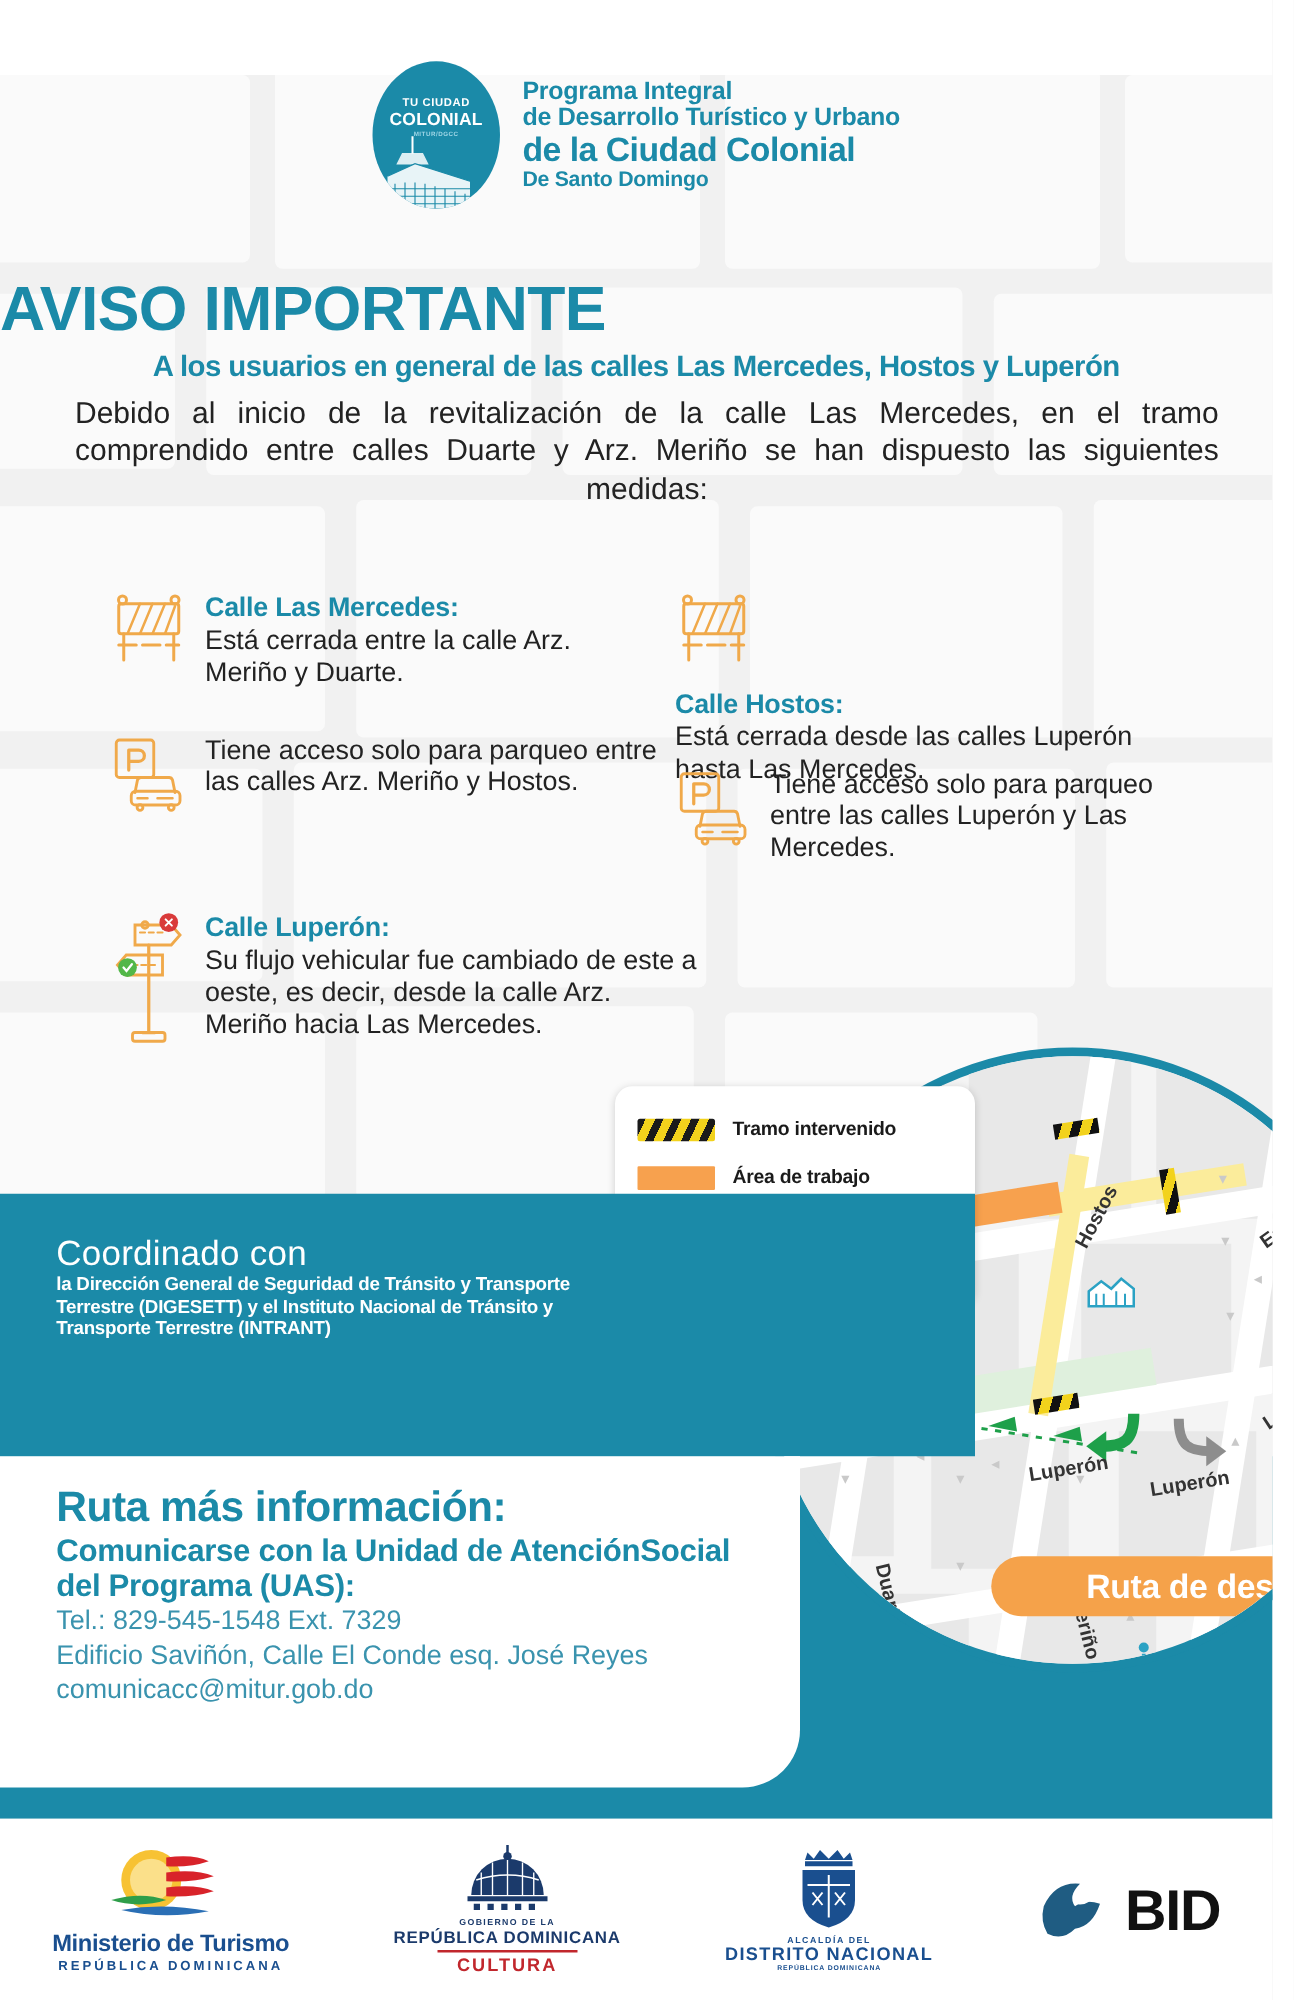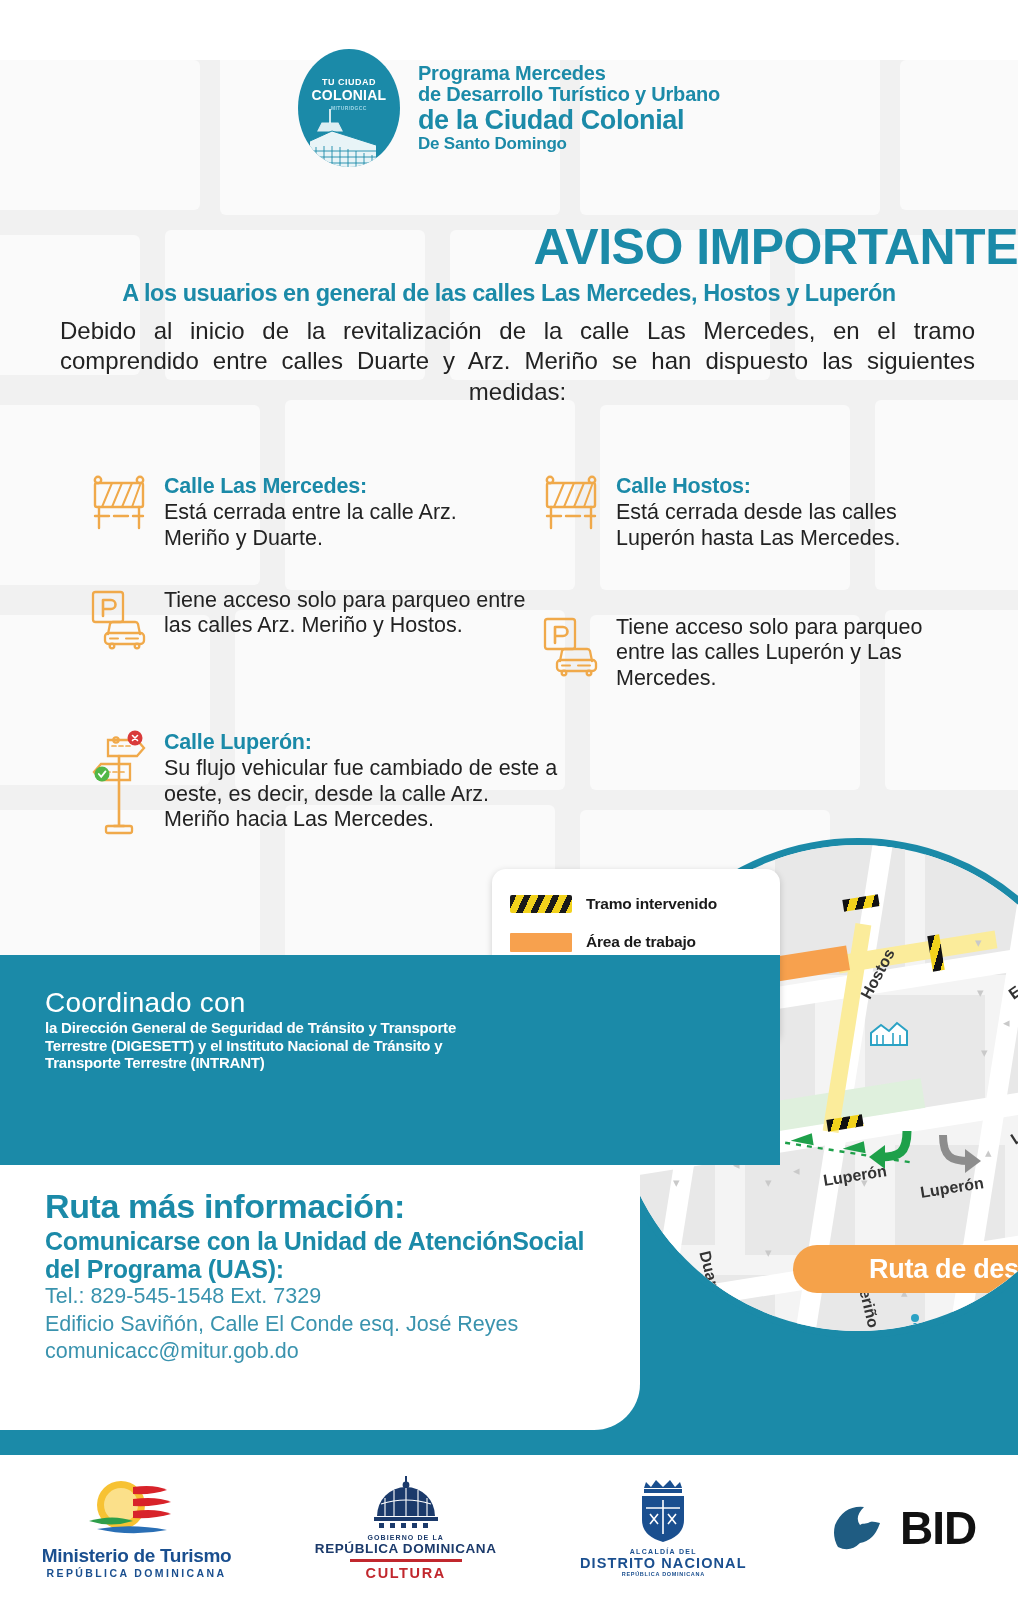--- a/index.html
+++ b/index.html
@@ -27,21 +27,21 @@
   .logo-badge .lb-t3 { position:absolute; top:56px; left:0; right:0; text-align:center;
         color:#9fd6e6; font-size:5px; letter-spacing:.4px; font-weight:bold; }
   .logo-badge svg { position:absolute; bottom:0; left:4px; }
   .header-text { color:#1b8aa8; line-height:1.06; }
   .ht1 { font-size:20px; font-weight:bold; letter-spacing:-.2px; }
   .ht2 { font-size:20px; font-weight:bold; letter-spacing:-.2px; }
   .ht3 { font-size:27px; font-weight:bold; letter-spacing:-.4px; margin-top:1px; }
   .ht4 { font-size:17px; font-weight:bold; letter-spacing:-.2px; }
 
   
-  .aviso { position:absolute; top:218px; left:0; right:0; text-align:right;
+  .aviso { position:absolute; top:218px; left:0; right:0; text-align:left;
            color:#1b8aa8; font-size:50px; font-weight:bold; letter-spacing:-.5px; }
   .subtitle { position:absolute; top:280px; left:0; right:0; text-align:center;
               color:#1b8aa8; font-size:23.5px; font-weight:bold; letter-spacing:-.45px; }
   .intro { position:absolute; top:316px; left:60px; width:915px; text-align:justify;
            text-align-last:center; color:#222; font-size:24px; line-height:1.27; }
 
   
   .item { position:absolute; display:flex; gap:14px; align-items:flex-start; }
   .item .ico { flex:0 0 auto; width:62px; }
   .item .txt { font-size:21.5px; line-height:1.18; color:#222; }
@@ -153,21 +153,21 @@
           <path d="M8 40 L30 30 L74 44 L74 66 L8 66 Z" fill="#ffffff" opacity=".9" stroke="none"></path>
           <path d="M8 40 L30 30 L74 44" stroke="#1b8aa8" stroke-width="1"></path>
           <g stroke="#1b8aa8" stroke-width=".9">
             <path d="M14 46 L14 66 M22 45 L22 66 M30 45 L30 66 M38 46 L38 66 M46 48 L46 66 M54 50 L54 66 M62 52 L62 66 M70 54 L70 66"></path>
             <path d="M9 50 L74 50 M9 56 L74 56 M9 62 L74 62"></path>
           </g>
         </g>
       </svg>
     </div>
     <div class="header-text">
-      <div class="ht1">Programa Mercedes</div>
+      <div class="ht1">Programa Integral</div>
       <div class="ht2">de Desarrollo Turístico y Urbano</div>
       <div class="ht3">de la Ciudad Colonial</div>
       <div class="ht4">De Santo Domingo</div>
     </div>
   </div>
 
   <div class="aviso">AVISO IMPORTANTE</div>
   <div class="subtitle">A los usuarios en general de las calles Las Mercedes, Hostos y Luperón</div>
   <div class="intro">Debido al inicio de la revitalización de la calle Las Mercedes, en el tramo comprendido entre calles Duarte y Arz. Meriño se han dispuesto las siguientes medidas:</div>
 
@@ -198,21 +198,21 @@
         <path d="M22 50.5 L30 50.5 M38 50.5 L50 50.5" stroke-width="2"></path>
         <circle cx="24" cy="58" r="2.3"></circle>
           <circle cx="49" cy="58" r="2.3"></circle>
       </svg>
     </div>
     <div class="txt">
       <div>Tiene acceso solo para parqueo entre las calles Arz. Meriño y Hostos.</div>
     </div>
   </div>
 
-  <div class="item" style="left:540px;top:474px;width:410px;">
+  <div class="item" style="left:540px;top:474px;width:410px;flex-direction:column;">
     <div class="ico">
       <svg width="62" height="58" viewBox="0 0 62 58" fill="none" stroke="#f0a94a" stroke-width="2.4" stroke-linecap="round">
         <rect x="7" y="9" width="48" height="24" rx="2"></rect>
         <path d="M14 33 L24 9 M24 33 L34 9 M34 33 L44 9 M44 33 L52 11" stroke-width="2"></path>
         <circle cx="10" cy="6" r="3.2"></circle>
           <circle cx="52" cy="6" r="3.2"></circle>
         <path d="M11 33 L11 54 M51 33 L51 54"></path>
         <path d="M7 42 L55 42" stroke-dasharray="14 5"></path>
       </svg>
     </div>

